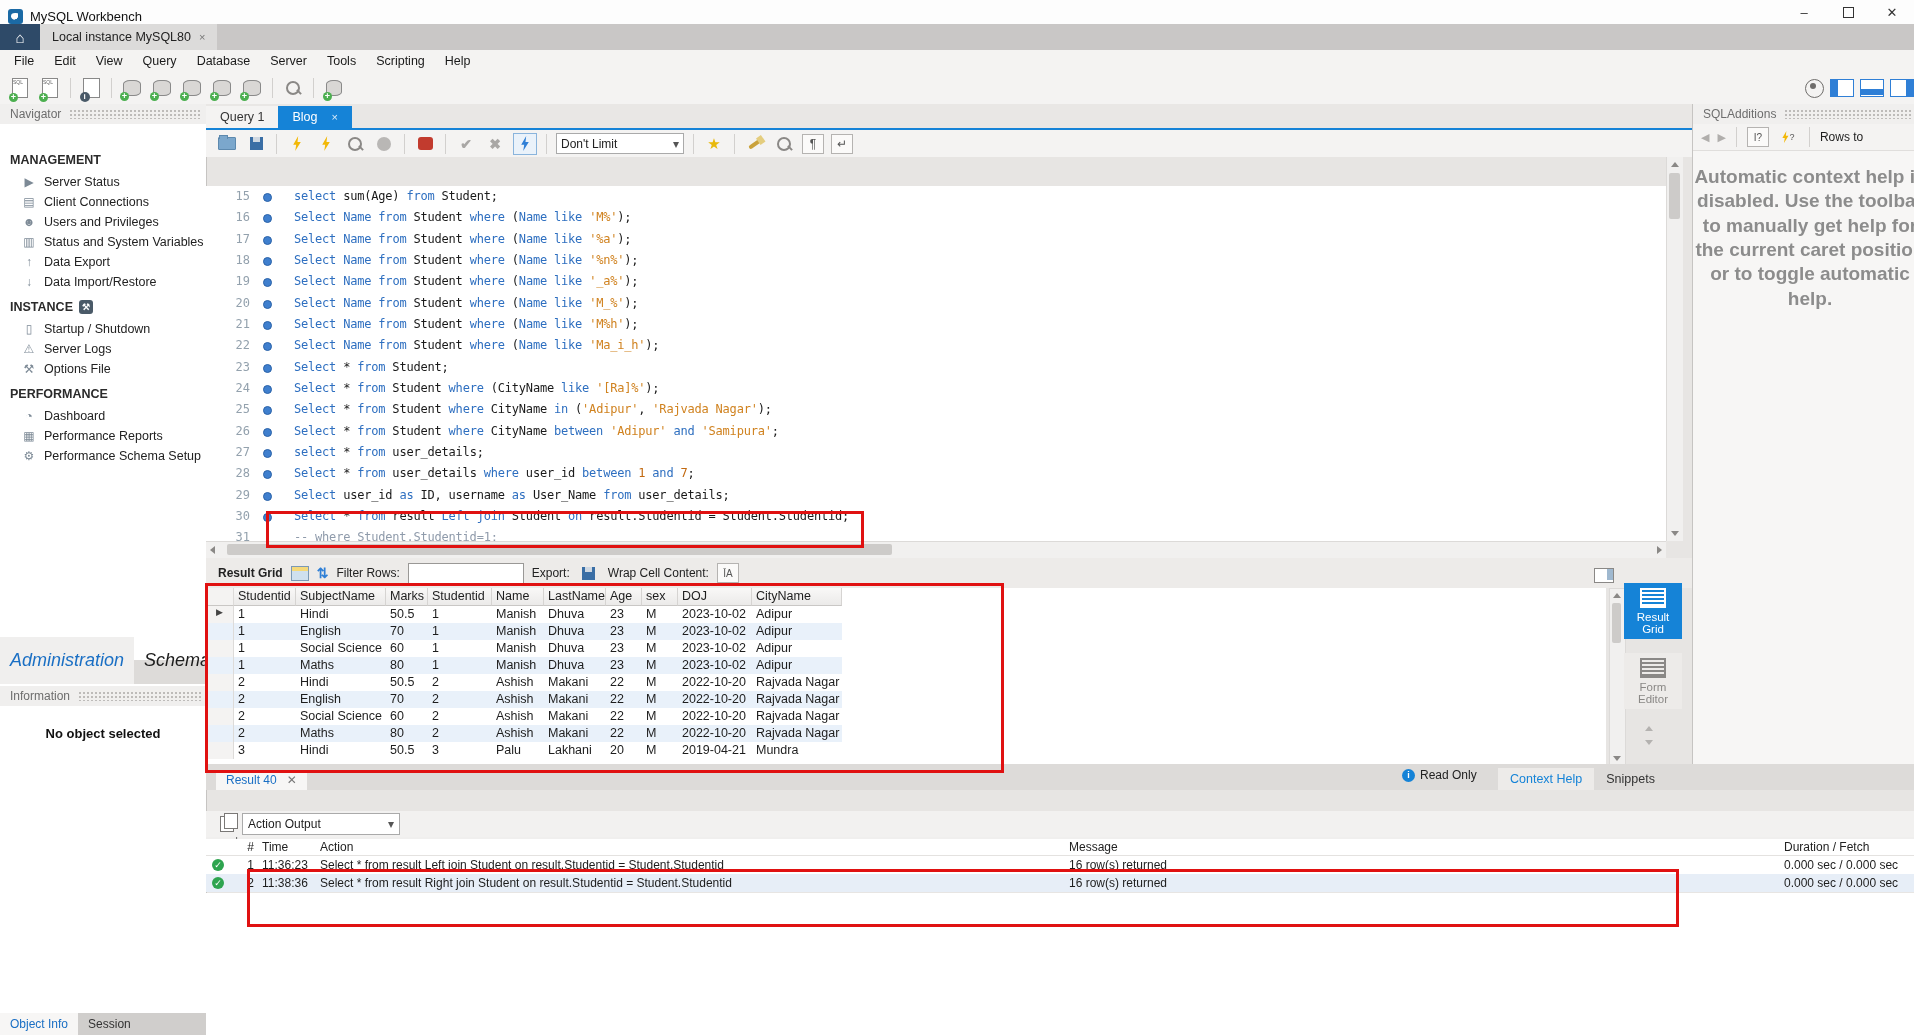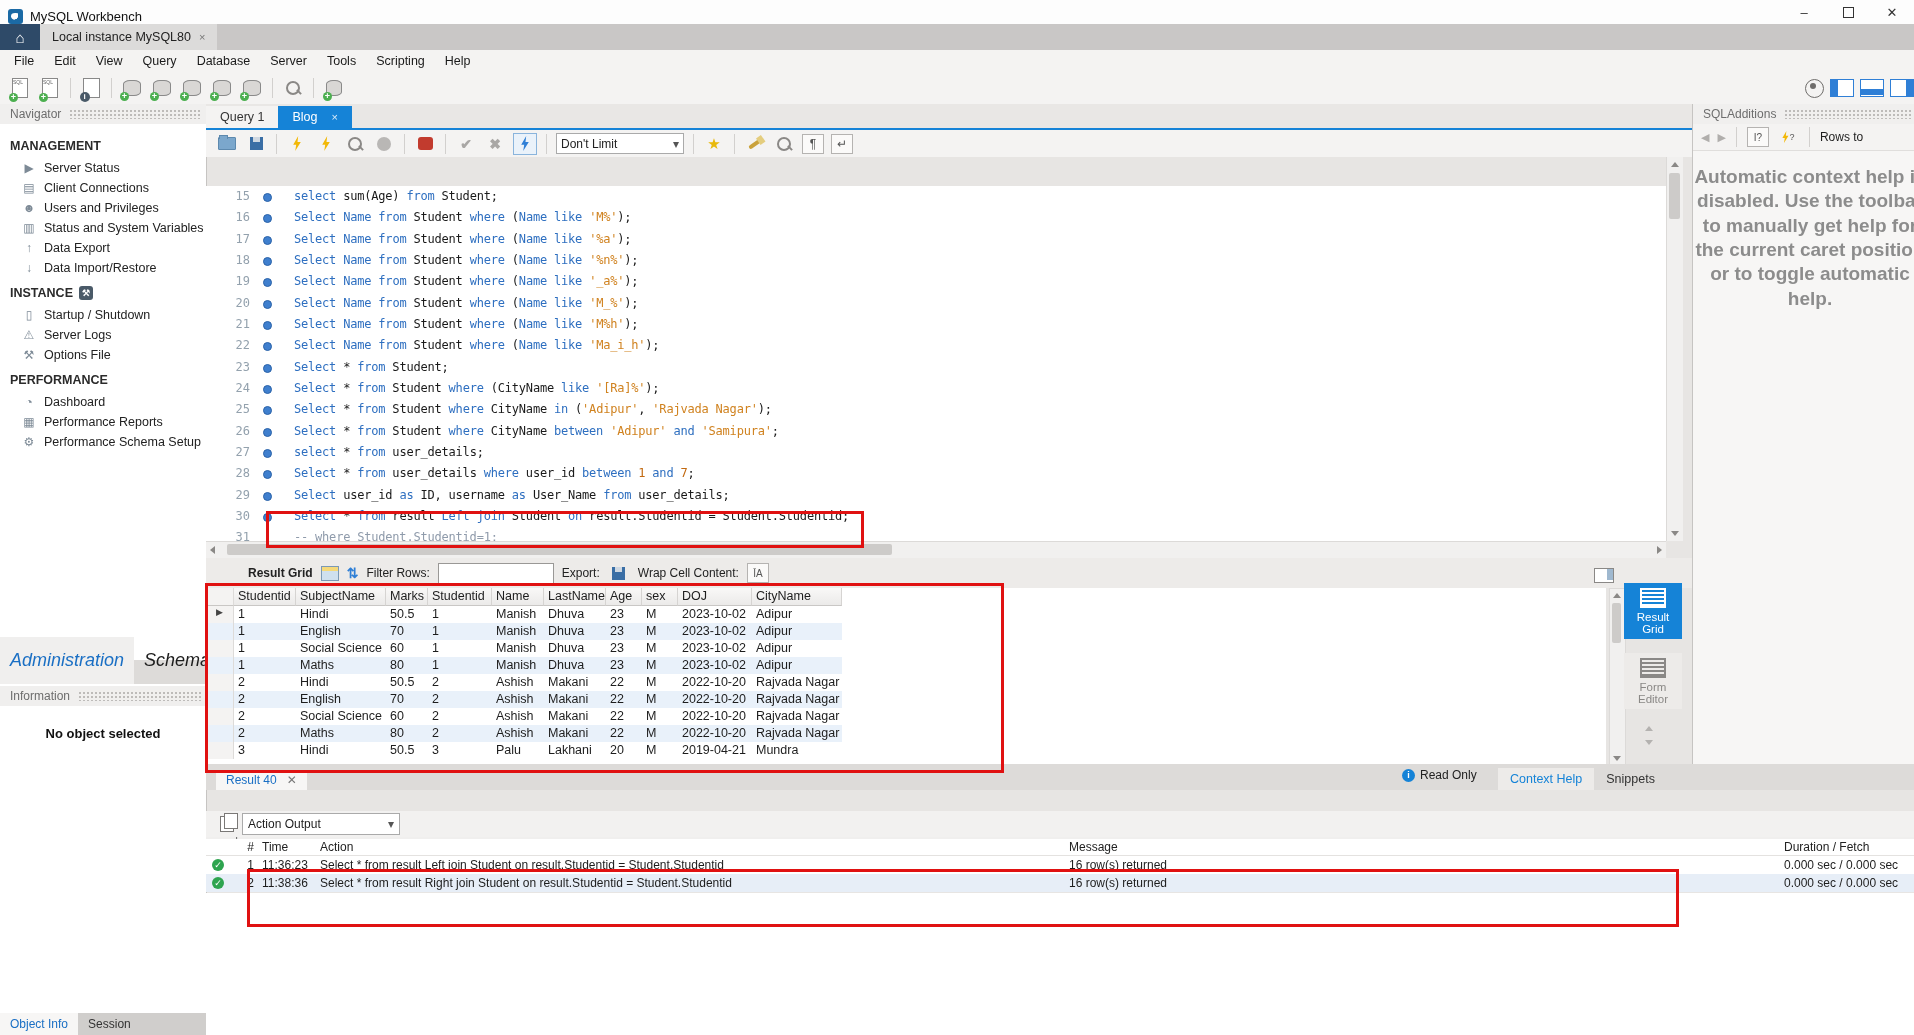--- a/index.html
+++ b/index.html
@@ -44,21 +44,21 @@
   .usr::after{content:"";position:absolute;left:4px;top:3px;width:6px;height:6px;border-radius:50%;background:#6f6d6b;}
   .panebtn{width:22px;height:16px;border:1px solid #2f7fd6;background:#fff;position:relative;}
   .panebtn span{position:absolute;top:0;bottom:0;background:#2f7fd6;}
 
   
   .navpanel{left:0;top:104px;width:206px;height:931px;background:#fff;border-right:1px solid #c6c4c2;}
   .dhdr{display:flex;align-items:center;background:#f0efee;height:20px;color:#6d6d6d;font-size:12px;}
   .dhdr .lbl{padding:0 8px 0 10px;white-space:nowrap;}
   .dhdr .dots{flex:1;height:10px;margin-right:4px;
        background-image:radial-gradient(#bdbbb9 0.8px,transparent 1px);background-size:4px 4px;}
-  .navbody{padding:7px 0 0 10px;}
+  .navbody{padding:21px 0 0 10px;}
   .nav-sec-title{font-size:12.5px;font-weight:bold;color:#2b2b2b;margin:8px 0 5px 0;display:flex;align-items:center;gap:6px;}
   .sec-ico{width:14px;height:14px;border-radius:3px;background:#4a5a68;color:#fff;font-size:9px;display:inline-flex;
        align-items:center;justify-content:center;}
   .nav-item{height:20px;display:flex;align-items:center;gap:8px;padding-left:12px;font-size:12.5px;color:#222;}
   .nav-ico{width:14px;text-align:center;color:#7d8a96;font-size:12px;}
   .admin-tabs{left:0;top:556px;width:206px;height:24px;background:#dddbd9;display:flex;align-items:flex-end;}
   .atab{padding:13px 10px;font-size:18px;font-style:italic;}
   .atab.on{color:#1a6fc4;background:#f0efee;}
   .infohdr{left:0;top:582px;width:206px;}
   .noobj{left:0;top:622px;width:206px;text-align:center;font-size:13px;font-weight:bold;color:#111;}
@@ -110,21 +110,21 @@
   .thumb{position:absolute;background:#cdcbc9;border-radius:2px;}
   .tri{width:0;height:0;position:absolute;}
   .tri-up{border-left:4px solid transparent;border-right:4px solid transparent;border-bottom:5px solid #8a8886;}
   .tri-dn{border-left:4px solid transparent;border-right:4px solid transparent;border-top:5px solid #8a8886;}
   .tri-lf{border-top:4px solid transparent;border-bottom:4px solid transparent;border-right:5px solid #8a8886;}
   .tri-rt{border-top:4px solid transparent;border-bottom:4px solid transparent;border-left:5px solid #8a8886;}
 
   
   .rgtoolbar{left:206px;top:558px;width:1486px;height:30px;background:#edebe9;display:flex;align-items:center;gap:8px;
              padding-left:12px;font-size:12px;color:#222;}
-  .rgtitle{font-weight:bold;font-size:12px;margin-left:30px;}
+  .rgtitle{font-weight:bold;font-size:12px;}
   .gridico{width:16px;height:13px;border:1px solid #7b99b5;background:
        linear-gradient(#f5d97a,#f5d97a) 0 0/16px 4px no-repeat,#cfe0ef;}
   .refr{color:#2f7fd6;font-size:14px;font-weight:bold;}
   .rginput{width:110px;height:17px;border:1px solid #9a9896;background:#fff;}
   .rgarea{left:206px;top:588px;width:1400px;height:178px;background:#fff;}
   .grow{display:grid;grid-template-columns:28px 62px 90px 42px 64px 52px 62px 36px 36px 74px 90px;height:17px;}
   .grow.ghead{height:18px;}
   .gh{background:linear-gradient(#f9f8f7,#ebeae9);border-right:1px solid #d6d4d2;border-bottom:1px solid #c9c7c5;
       font-size:12.5px;padding:1px 4px;color:#1d1d1d;white-space:nowrap;overflow:hidden;}
   .gc{font-size:12.5px;padding:1px 4px;white-space:nowrap;overflow:hidden;}

